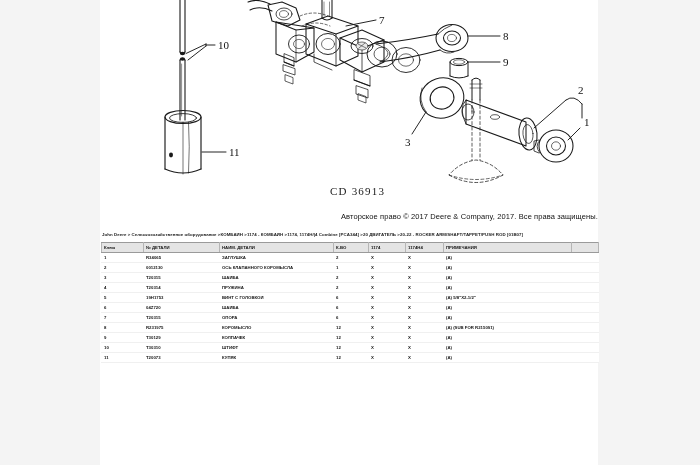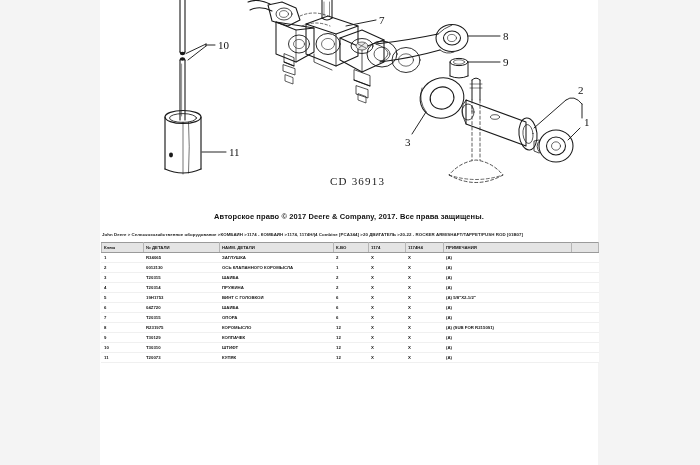--- a/index.html
+++ b/index.html
@@ -37,37 +37,37 @@
     top: 0px;
     width: 498px;
     height: 210px;
     overflow: hidden;
   }
   #drawing svg { display: block; }
 
   .cd-number {
     position: absolute;
     left: 230px;
-    top: 175px;
+    top: 185px;
     font-family: "Liberation Serif", serif;
     font-size: 11px;
     letter-spacing: 1.2px;
     color: #1a1a1a;
     white-space: nowrap;
   }
 
   
   #copyright {
     position: absolute;
     left: 0px;
     top: 212px;
     width: 498px;
-    text-align: center;
+    text-align: right;
     font-size: 7.5px;
-    font-weight: bold;
+    font-weight: normal;
     color: #111;
     letter-spacing: 0.1px;
   }
 
   
   #breadcrumb {
     position: absolute;
     left: 2px;
     top: 231px;
     width: 496px;

